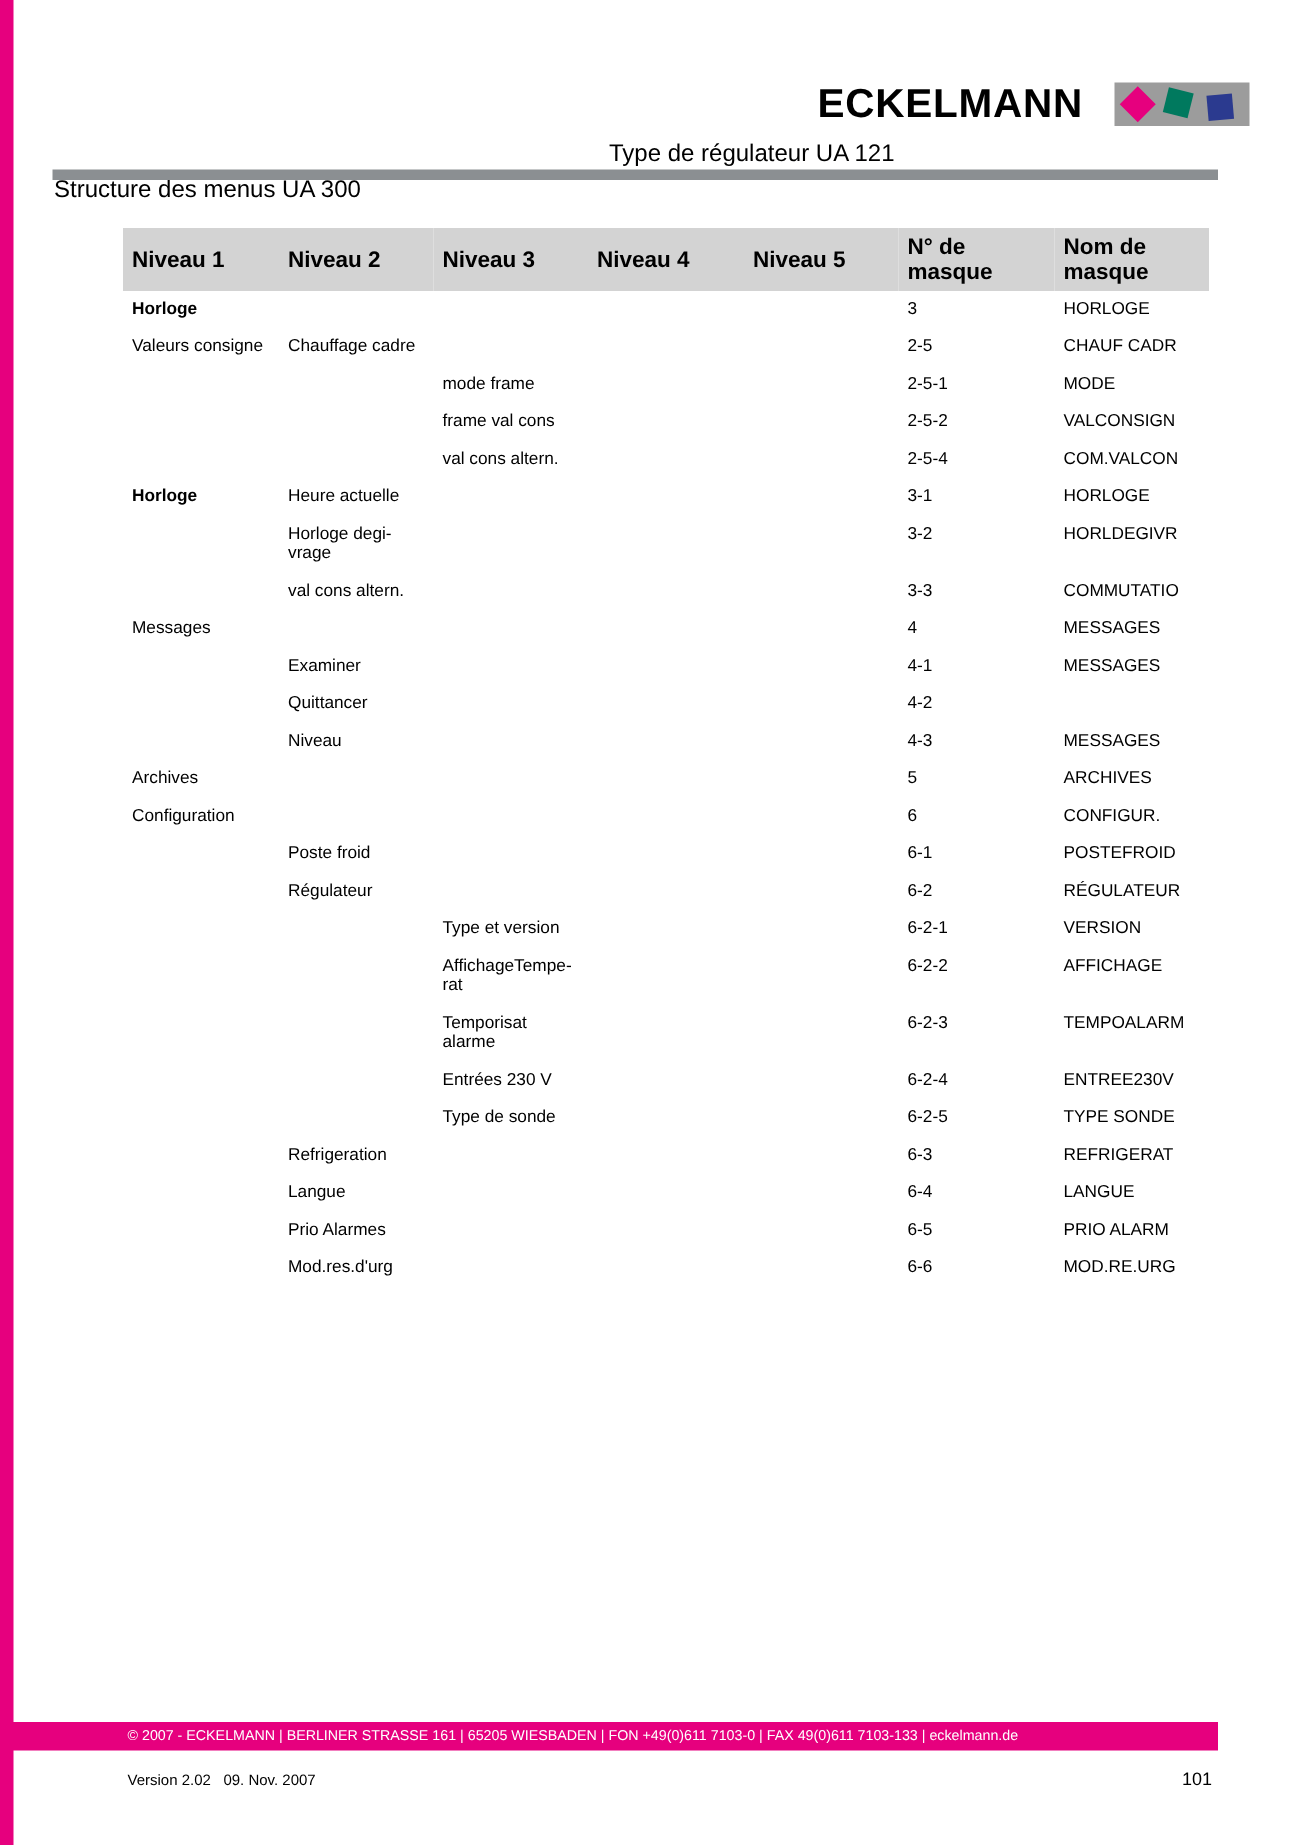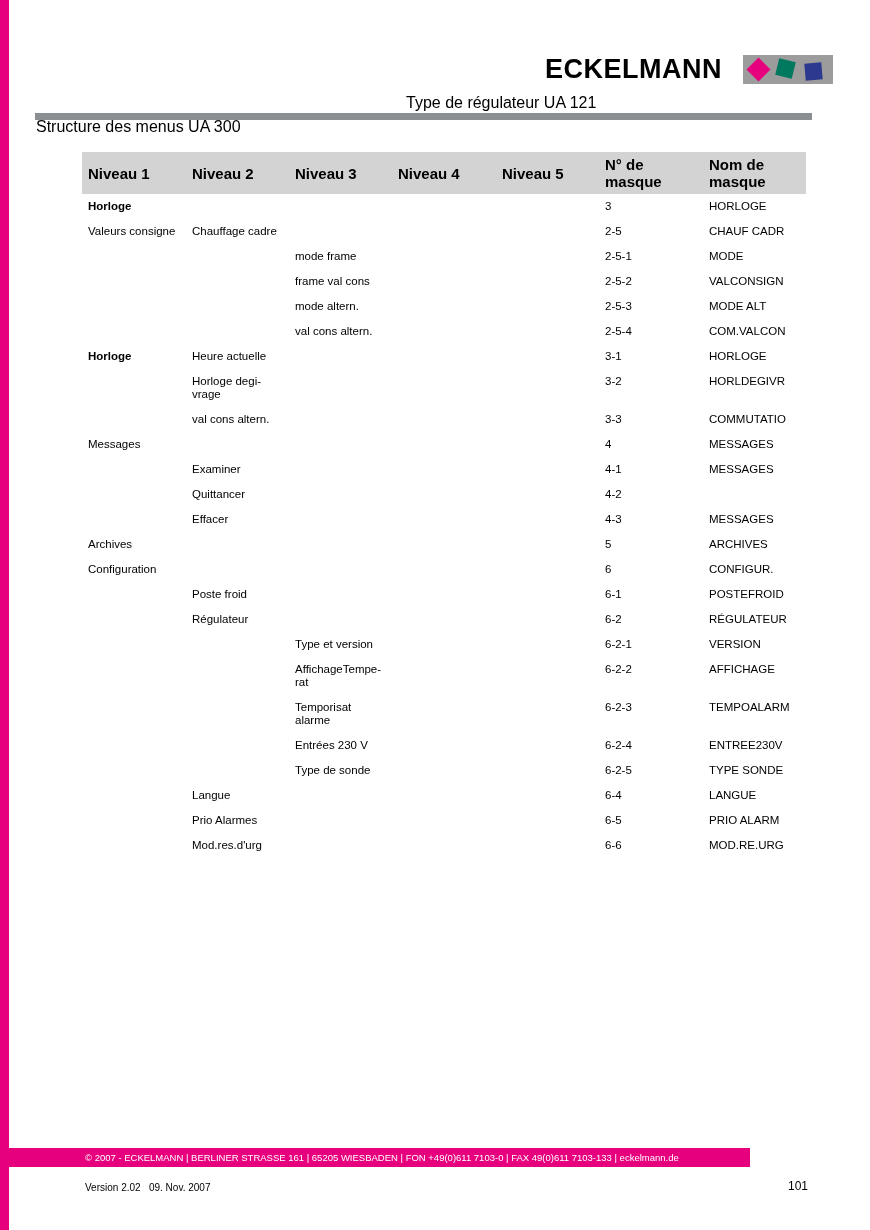--- a/index.html
+++ b/index.html
@@ -80,21 +80,21 @@
     line-height: 13px;
     padding: 6px 6px;
     vertical-align: top;
     white-space: pre-line;
   }
   .menu-table td.bold { font-weight: bold; }
   
   .footer-bar {
     position: absolute;
     left: 0; top: 1148px;
-    width: 750px; height: 19px;
+    width: 812px; height: 19px;
     display: flex;
     align-items: center;
     text-align: center;
   }
   .footer-text {
     color: #ffffff;
     font-size: 9.5px;
     padding-left: 85px;
     white-space: nowrap;
   }
@@ -184,29 +184,20 @@
           <td></td>
           <td>frame val cons</td>
           <td></td>
           <td></td>
           <td>2-5-2</td>
           <td>VALCONSIGN</td>
         </tr>
         <tr>
           <td></td>
           <td></td>
-          <td>mode altern.</td>
-          <td></td>
-          <td></td>
-          <td>2-5-3</td>
-          <td>MODE ALT</td>
-        </tr>
-        <tr>
-          <td></td>
-          <td></td>
           <td>val cons altern.</td>
           <td></td>
           <td></td>
           <td>2-5-4</td>
           <td>COM.VALCON</td>
         </tr>
         <tr>
           <td class="bold">Horloge</td>
           <td>Heure actuelle</td>
           <td></td>
@@ -256,21 +247,21 @@
           <td></td>
           <td>Quittancer</td>
           <td></td>
           <td></td>
           <td></td>
           <td>4-2</td>
           <td></td>
         </tr>
         <tr>
           <td></td>
-          <td>Effacer</td>
+          <td>Niveau</td>
           <td></td>
           <td></td>
           <td></td>
           <td>4-3</td>
           <td>MESSAGES</td>
         </tr>
         <tr>
           <td>Archives</td>
           <td></td>
           <td></td>
@@ -345,20 +336,29 @@
           <td>ENTREE230V</td>
         </tr>
         <tr>
           <td></td>
           <td></td>
           <td>Type de sonde</td>
           <td></td>
           <td></td>
           <td>6-2-5</td>
           <td>TYPE SONDE</td>
+        </tr>
+        <tr>
+          <td></td>
+          <td>Refrigeration</td>
+          <td></td>
+          <td></td>
+          <td></td>
+          <td>6-3</td>
+          <td>REFRIGERAT</td>
         </tr>
         <tr>
           <td></td>
           <td>Langue</td>
           <td></td>
           <td></td>
           <td></td>
           <td>6-4</td>
           <td>LANGUE</td>
         </tr>

